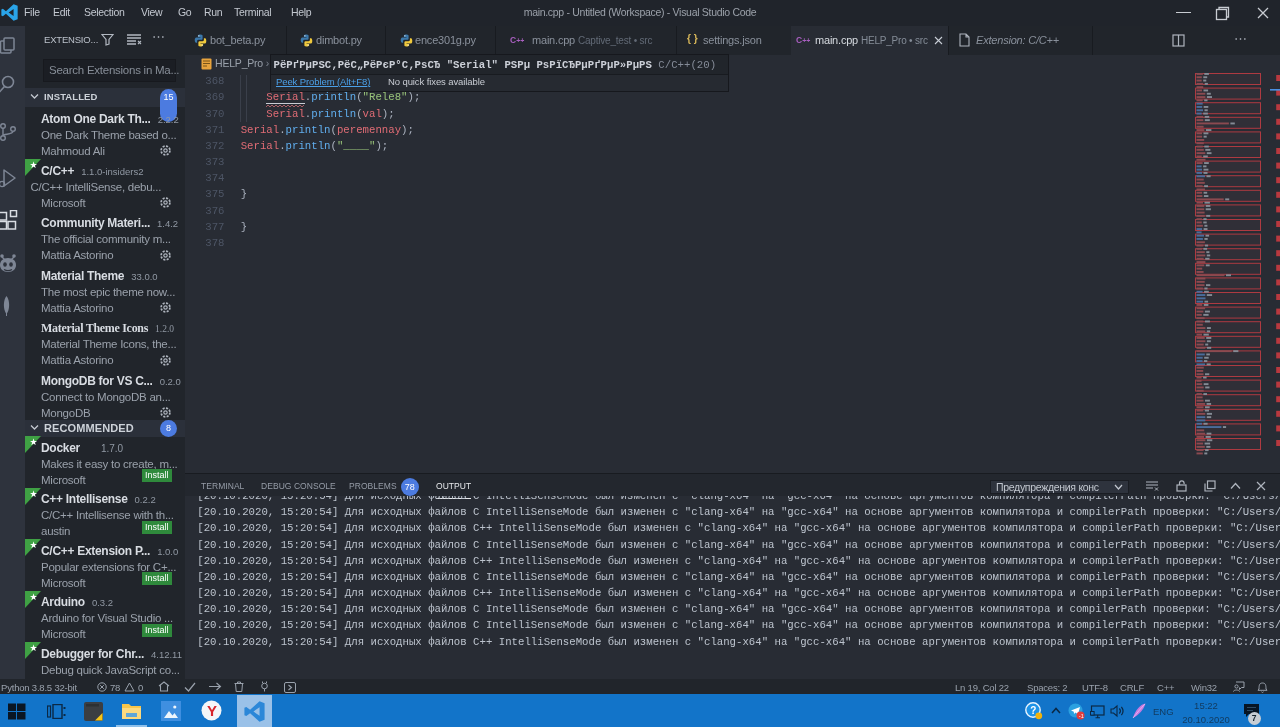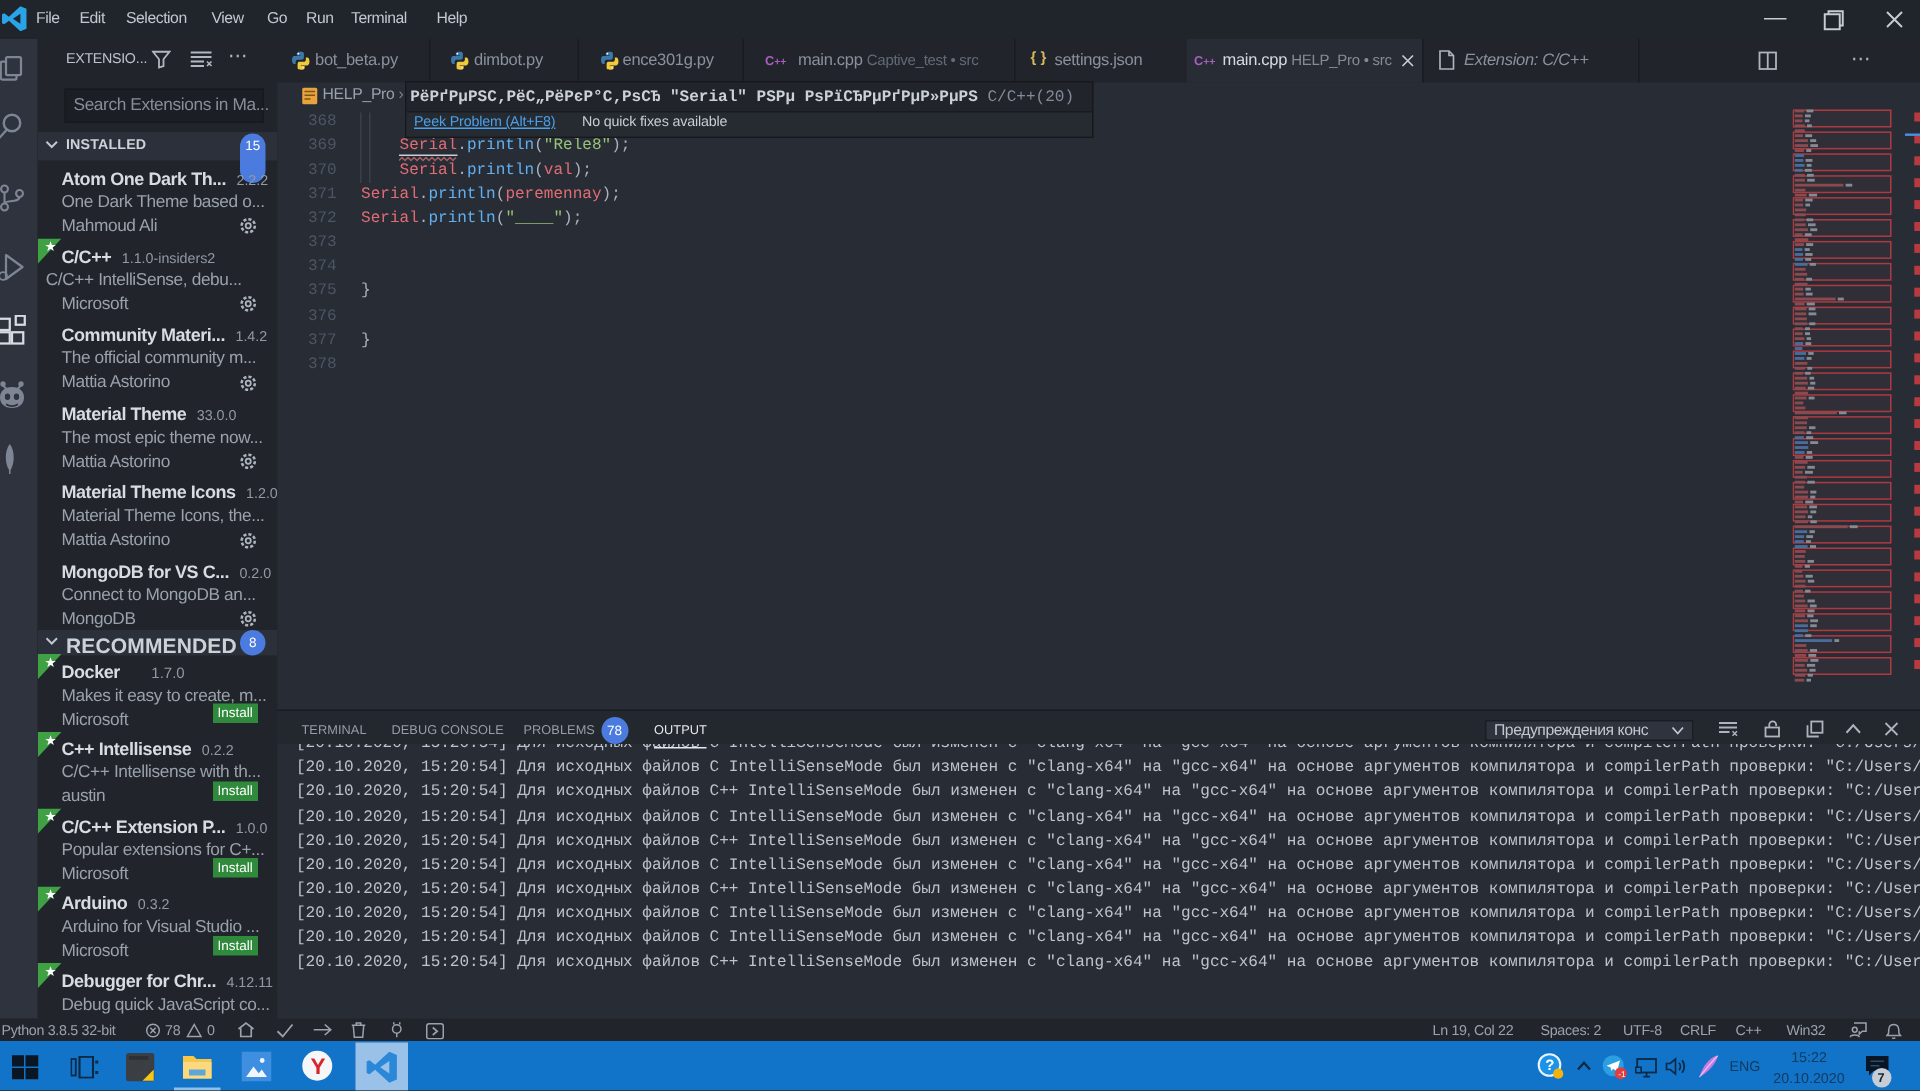--- a/index.html
+++ b/index.html
@@ -16,20 +16,21 @@
 <path fill="#20242b" d="M74 30 45 50l29 20z"></path>
     </svg>
 <div class="abs" style="left:24px;top:6px;font-size:10.5px;letter-spacing:-0.3px;color:#c3c8d0;">File</div>
 <div class="abs" style="left:53px;top:6px;font-size:10.5px;letter-spacing:-0.3px;color:#c3c8d0;">Edit</div>
 <div class="abs" style="left:84px;top:6px;font-size:10.5px;letter-spacing:-0.3px;color:#c3c8d0;">Selection</div>
 <div class="abs" style="left:141px;top:6px;font-size:10.5px;letter-spacing:-0.3px;color:#c3c8d0;">View</div>
 <div class="abs" style="left:178px;top:6px;font-size:10.5px;letter-spacing:-0.3px;color:#c3c8d0;">Go</div>
 <div class="abs" style="left:204px;top:6px;font-size:10.5px;letter-spacing:-0.3px;color:#c3c8d0;">Run</div>
 <div class="abs" style="left:234px;top:6px;font-size:10.5px;letter-spacing:-0.3px;color:#c3c8d0;">Terminal</div>
 <div class="abs" style="left:291px;top:6px;font-size:10.5px;letter-spacing:-0.3px;color:#c3c8d0;">Help</div>
+<div class="abs" style="left:440px;top:6px;width:400px;text-align:center;font-size:10.5px;letter-spacing:-0.3px;color:#9ba1aa;">main.cpp - Untitled (Workspace) - Visual Studio Code</div>
 <div class="abs" style="left:1176px;top:12px;width:15px;height:1.4px;background:#c8ccd2;"></div>
 <svg class="abs" style="left:1215px;top:6px" width="15" height="15" viewBox="0 0 15 15">
 <rect x="1.5" y="3.5" width="10" height="10" fill="none" stroke="#c8ccd2" stroke-width="1.3"></rect>
 <path d="M4 3.5 V1.5 H13.5 V11 H11.5" fill="none" stroke="#c8ccd2" stroke-width="1.3"></path>
     </svg>
 <svg class="abs" style="left:1256px;top:6px" width="14" height="14" viewBox="0 0 14 14">
 <path d="M2 2 12 12 M12 2 2 12" stroke="#c8ccd2" stroke-width="1.3"></path>
     </svg>
 <div class="abs" style="left:0;top:26px;width:24.5px;height:653px;background:#2e333d;"></div>
 <svg class="abs" style="left:-3px;top:35px" width="22" height="22" viewBox="0 0 22 22">
@@ -112,39 +113,39 @@
 <circle cx="6.5" cy="6.5" r="4.4" fill="none" stroke="#aeb4bd" stroke-width="1.7" stroke-dasharray="2.1 1.35"></circle>
 <circle cx="6.5" cy="6.5" r="1.7" fill="none" stroke="#aeb4bd" stroke-width="1.2"></circle>
       </svg>
 <div class="abs" style="left:16.5px;top:242.7px;white-space:nowrap;font-size:12px;font-weight:bold;letter-spacing:-0.3px;color:#d8dce2;">Material Theme<span style="font-weight:normal;font-size:9.5px;color:#9199a4;letter-spacing:0;margin-left:7px;">33.0.0</span></div>
       <div class="abs" style="left:16.5px;top:259.7px;font-size:11.5px;letter-spacing:-0.25px;color:#9aa1ab;">The most epic theme now...</div>
       <div class="abs" style="left:16.5px;top:275.7px;font-size:11.5px;letter-spacing:-0.25px;color:#9aa1ab;">Mattia Astorino</div>
       <svg class="abs" style="left:134.5px;top:275.2px" width="13" height="13" viewBox="0 0 13 13">
 <circle cx="6.5" cy="6.5" r="4.4" fill="none" stroke="#aeb4bd" stroke-width="1.7" stroke-dasharray="2.1 1.35"></circle>
 <circle cx="6.5" cy="6.5" r="1.7" fill="none" stroke="#aeb4bd" stroke-width="1.2"></circle>
       </svg>
-<div class="abs" style="left:16.5px;top:295.1px;white-space:nowrap;font-size:12px;font-weight:bold;letter-spacing:-0.3px;color:#d8dce2;">Material Theme Icons<span style="font-weight:normal;font-size:9.5px;color:#9199a4;letter-spacing:0;margin-left:7px;">1.2.0</span></div>
+<div class="abs" style="left:16.5px;top:295.1px;white-space:nowrap;font-size:12px;font-weight:bold;letter-spacing:-0.3px;color:#d8dce2;font-family:Liberation Serif, serif;">Material Theme Icons<span style="font-weight:normal;font-size:9.5px;color:#9199a4;letter-spacing:0;margin-left:7px;">1.2.0</span></div>
       <div class="abs" style="left:16.5px;top:312.1px;font-size:11.5px;letter-spacing:-0.25px;color:#9aa1ab;">Material Theme Icons, the...</div>
       <div class="abs" style="left:16.5px;top:328.1px;font-size:11.5px;letter-spacing:-0.25px;color:#9aa1ab;">Mattia Astorino</div>
       <svg class="abs" style="left:134.5px;top:327.6px" width="13" height="13" viewBox="0 0 13 13">
 <circle cx="6.5" cy="6.5" r="4.4" fill="none" stroke="#aeb4bd" stroke-width="1.7" stroke-dasharray="2.1 1.35"></circle>
 <circle cx="6.5" cy="6.5" r="1.7" fill="none" stroke="#aeb4bd" stroke-width="1.2"></circle>
       </svg>
 <div class="abs" style="left:16.5px;top:347.5px;white-space:nowrap;font-size:12px;font-weight:bold;letter-spacing:-0.3px;color:#d8dce2;">MongoDB for VS C...<span style="font-weight:normal;font-size:9.5px;color:#9199a4;letter-spacing:0;margin-left:7px;">0.2.0</span></div>
       <div class="abs" style="left:16.5px;top:364.5px;font-size:11.5px;letter-spacing:-0.25px;color:#9aa1ab;">Connect to MongoDB an...</div>
       <div class="abs" style="left:16.5px;top:380.5px;font-size:11.5px;letter-spacing:-0.25px;color:#9aa1ab;">MongoDB</div>
       <svg class="abs" style="left:134.5px;top:380.0px" width="13" height="13" viewBox="0 0 13 13">
 <circle cx="6.5" cy="6.5" r="4.4" fill="none" stroke="#aeb4bd" stroke-width="1.7" stroke-dasharray="2.1 1.35"></circle>
 <circle cx="6.5" cy="6.5" r="1.7" fill="none" stroke="#aeb4bd" stroke-width="1.2"></circle>
       </svg>
 <div class="abs" style="left:0;top:393.5px;width:160.5px;height:17.5px;background:#2b303a;"></div>
 <svg class="abs" style="left:5.5px;top:398px" width="9" height="7" viewBox="0 0 9 7">
         <path d="M1 1.5 4.5 5 8 1.5" fill="none" stroke="#c3c8d0" stroke-width="1.3"></path>
       </svg>
-<div class="abs" style="left:19.5px;top:396px;font-size:14px;font-weight:bold;letter-spacing:0.1px;color:#cdd2d9;">RECOMMENDED</div>
+<div class="abs" style="left:19.5px;top:396px;font-size:11px;font-weight:bold;letter-spacing:0.1px;color:#cdd2d9;">RECOMMENDED</div>
 <div class="abs" style="left:135.5px;top:394px;width:17px;height:17px;border-radius:9px;background:#4c7be0;color:#fff;font-size:9px;text-align:center;line-height:17px;">8</div>
 <svg class="abs" style="left:0;top:410.0px" width="16" height="17" viewBox="0 0 16 17">
         <path d="M0 0 H16 L0 17 Z" fill="#3fa144"></path>
         <text x="4.6" y="8.6" font-size="9" fill="#fff">★</text>
       </svg>
       <div class="abs" style="left:16.5px;top:414.5px;white-space:nowrap;font-size:12px;font-weight:bold;letter-spacing:-0.3px;color:#d8dce2;">Docker<span style="font-weight:normal;font-size:10px;color:#9199a4;letter-spacing:0;margin-left:21px;">1.7.0</span></div>
       <div class="abs" style="left:16.5px;top:431.5px;font-size:11.5px;letter-spacing:-0.25px;color:#9aa1ab;">Makes it easy to create, m...</div>
       <div class="abs" style="left:16.5px;top:447.5px;font-size:11.5px;letter-spacing:-0.25px;color:#9aa1ab;">Microsoft</div>
       <div class="abs" style="left:117.0px;top:443.0px;width:30.5px;height:13px;background:#2f8a3c;color:#fff;font-size:9px;text-align:center;line-height:13px;">Install</div>
 <svg class="abs" style="left:0;top:461.5px" width="16" height="17" viewBox="0 0 16 17">

